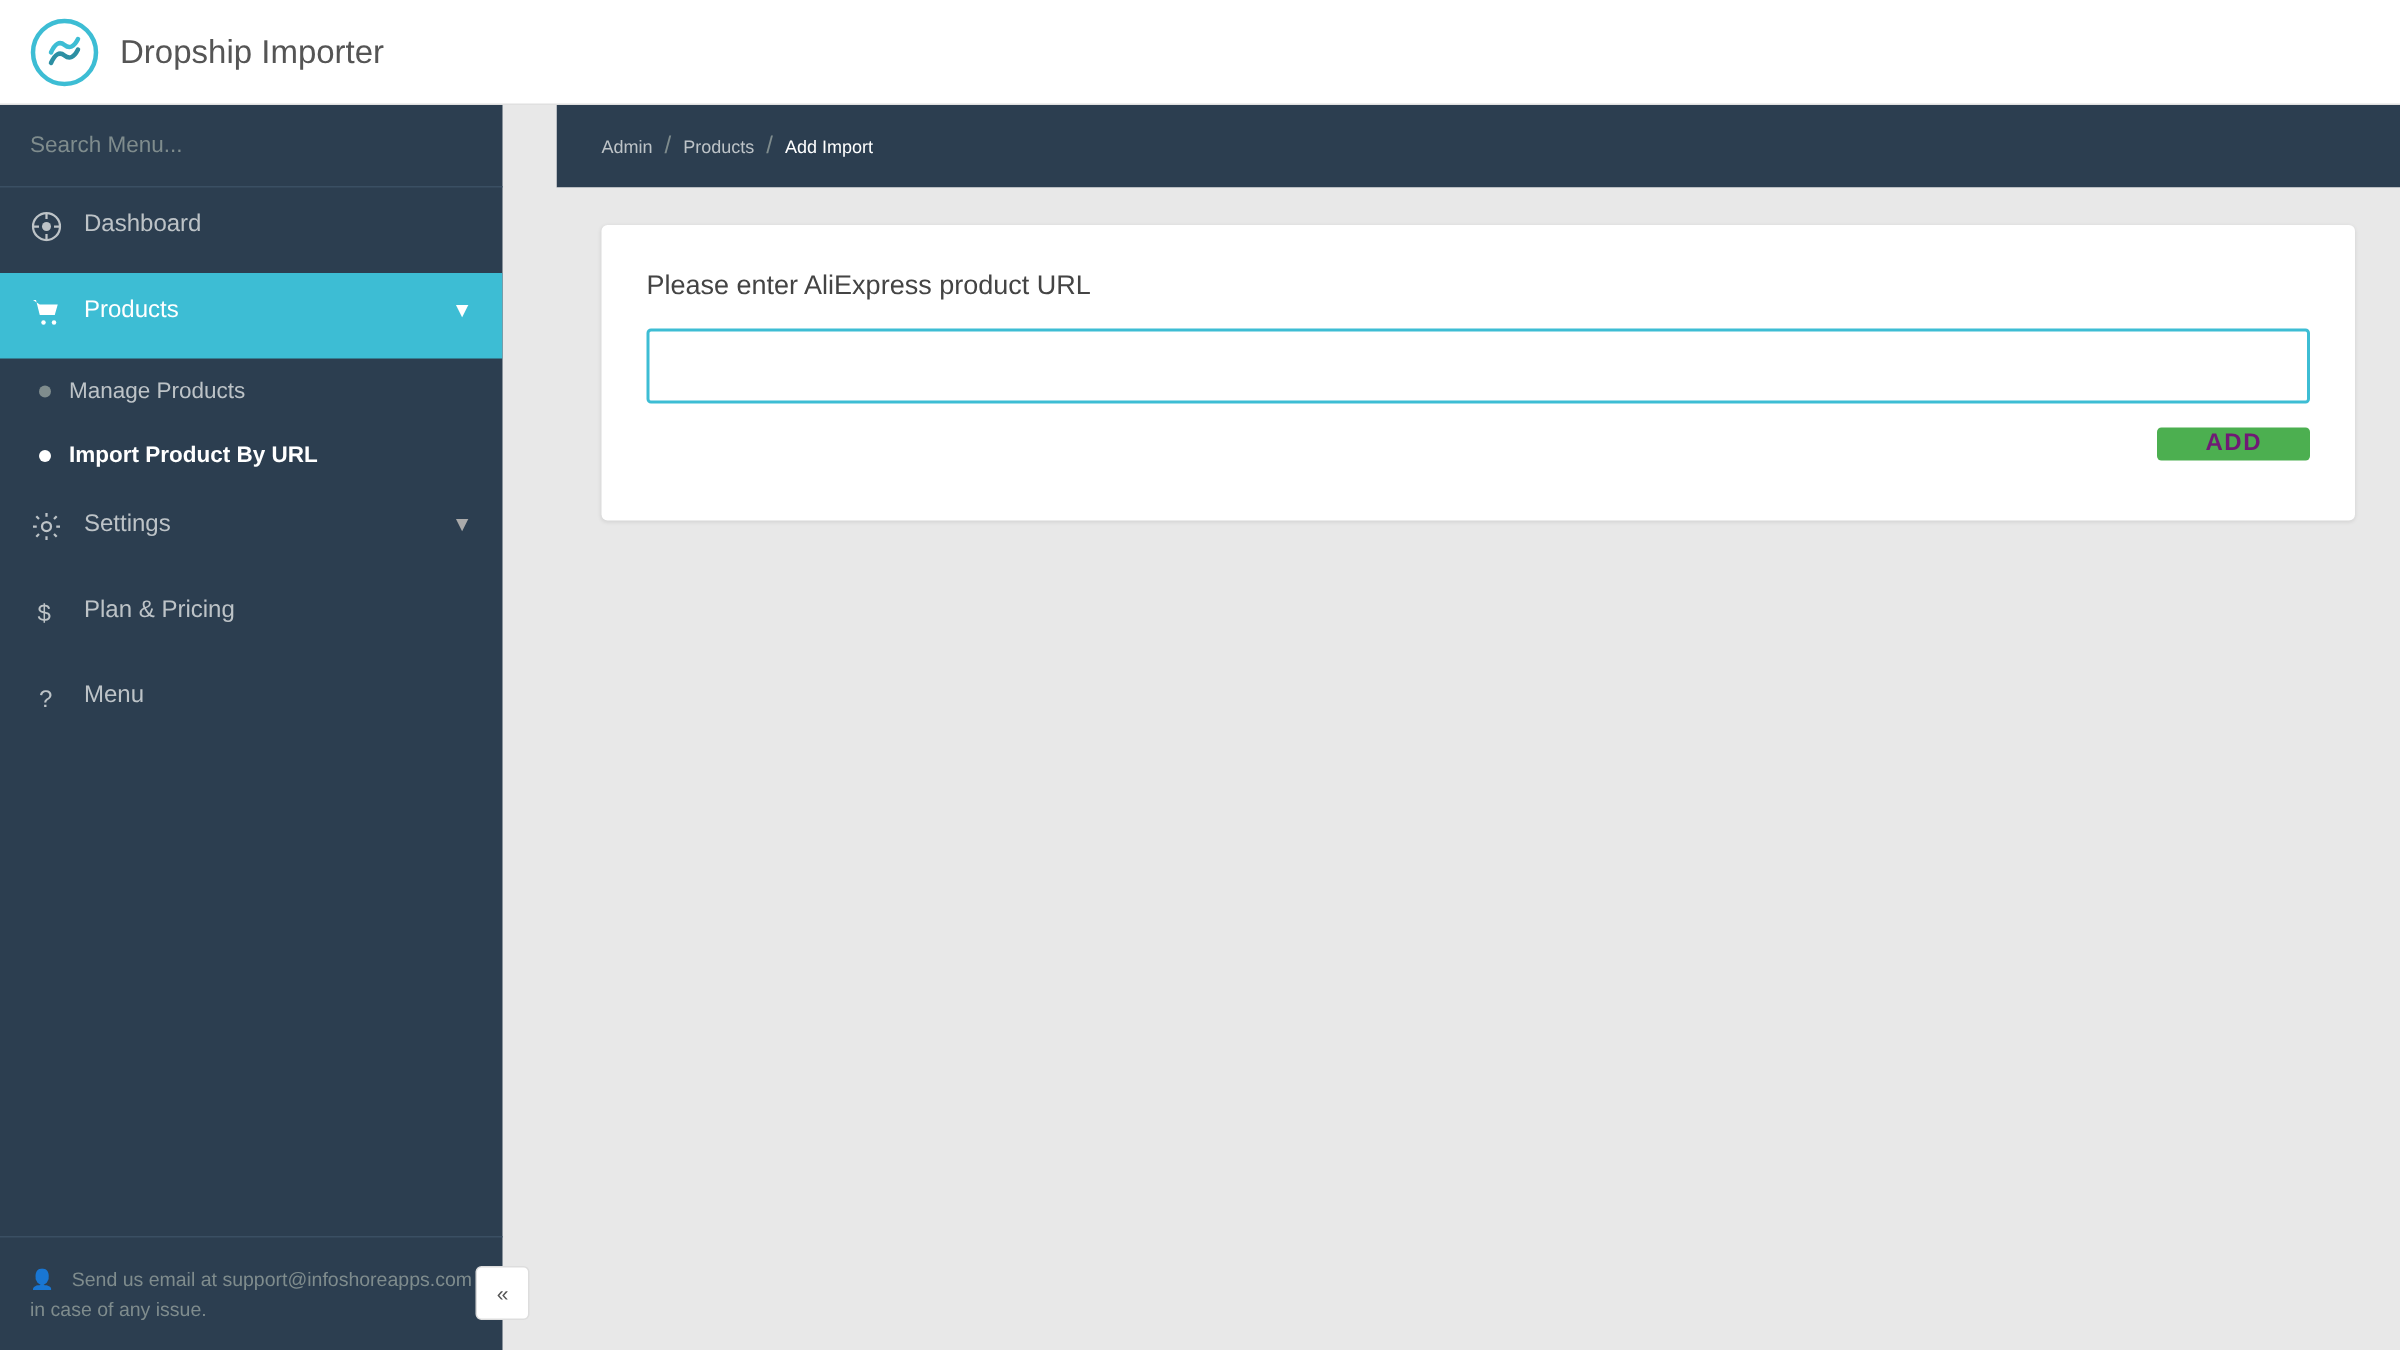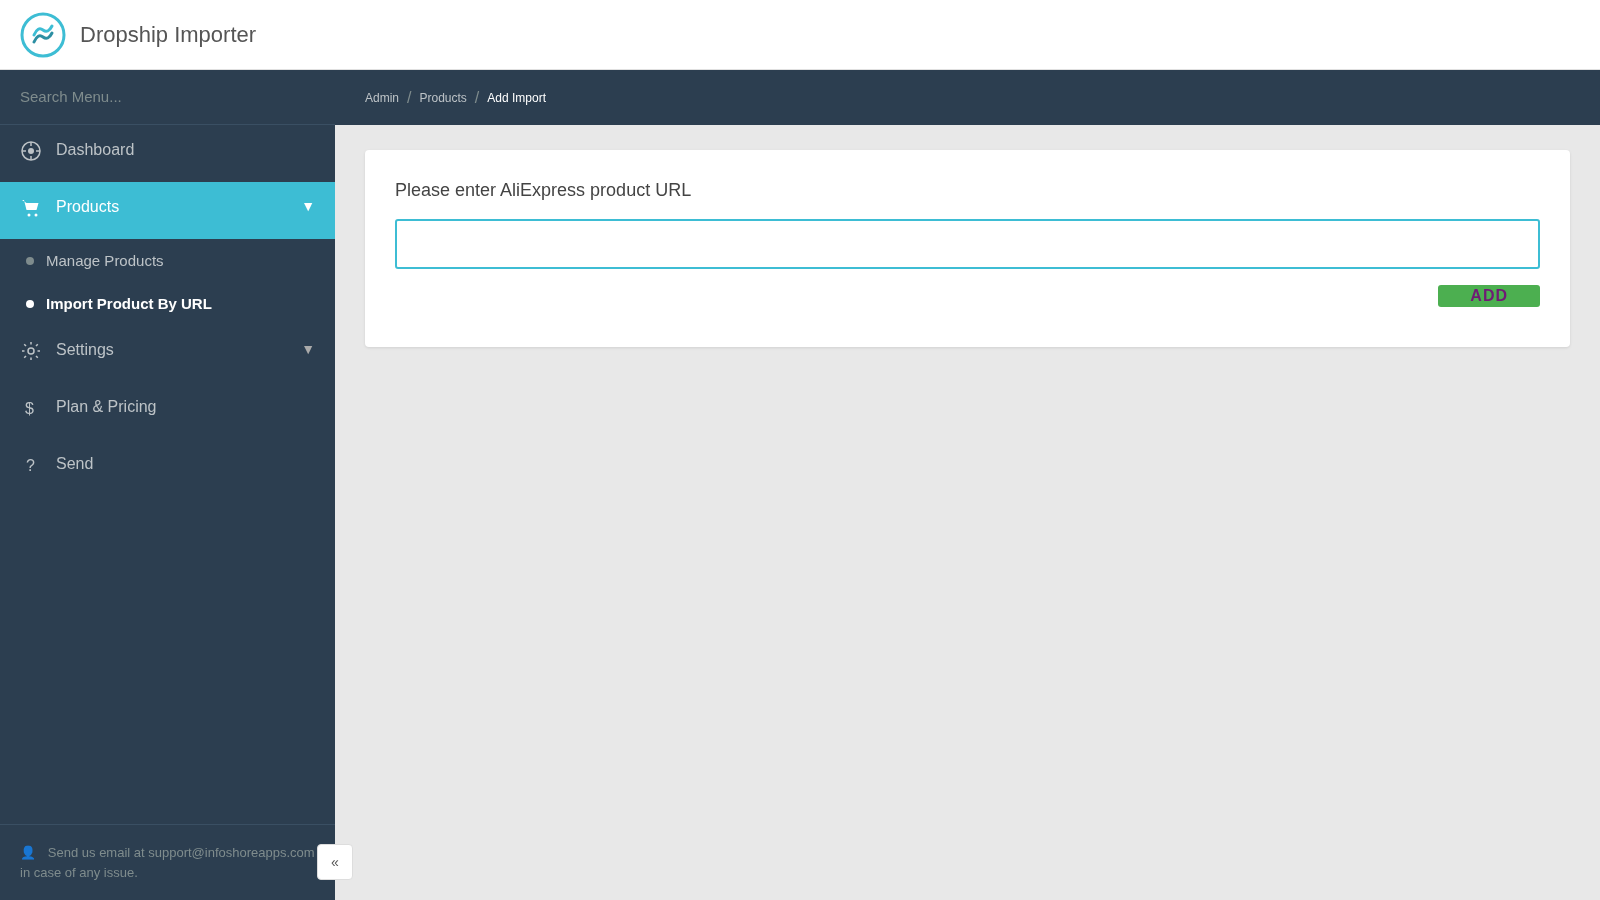--- a/index.html
+++ b/index.html
@@ -24,20 +24,21 @@
       font-size: 22px;
       color: #555;
       font-weight: 400;
     }
 
     
     .main-layout {
       display: flex;
       flex: 1;
       overflow: hidden;
+      gap: 36px;
     }
 
     
     .sidebar {
       width: 335px;
       background: #2c3e50;
       display: flex;
       flex-direction: column;
       flex-shrink: 0;
       position: relative;
@@ -285,21 +286,21 @@
         </span>
         <span class="nav-label">Plan &amp; Pricing</span>
       </div>
 
       <div class="nav-item">
         <span class="nav-icon">
           <svg width="20" height="20" viewBox="0 0 20 20" fill="currentColor">
             <text x="5" y="16" font-size="16" fill="currentColor" font-family="Arial">?</text>
           </svg>
         </span>
-        <span class="nav-label">Send</span>
+        <span class="nav-label">Menu</span>
       </div>
 
     </nav>
 
     <div class="sidebar-footer">
       <span class="footer-icon">👤</span>
       <span>Send us email at support@infoshoreapps.com in case of any issue.</span>
     </div>
 
     <div class="collapse-btn">

